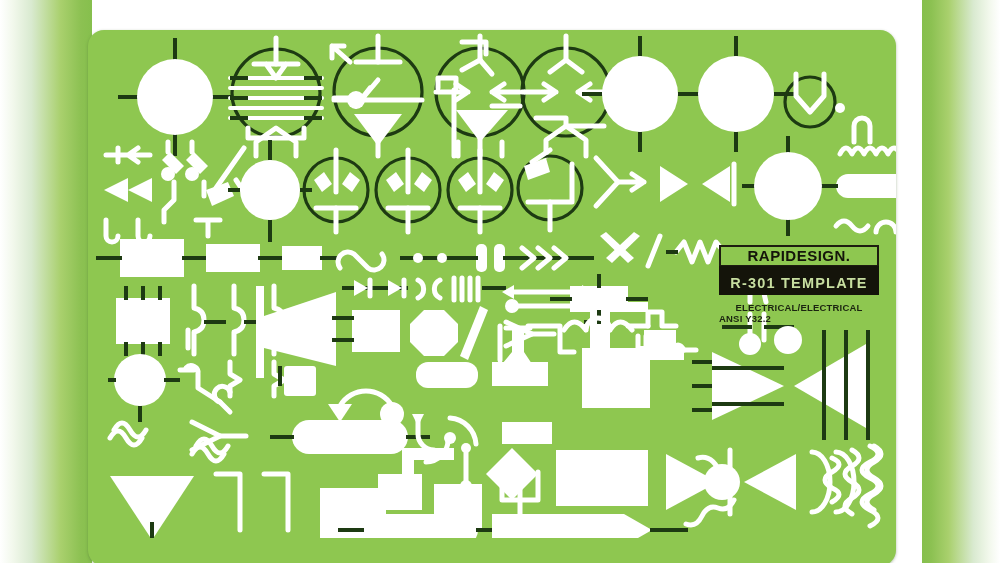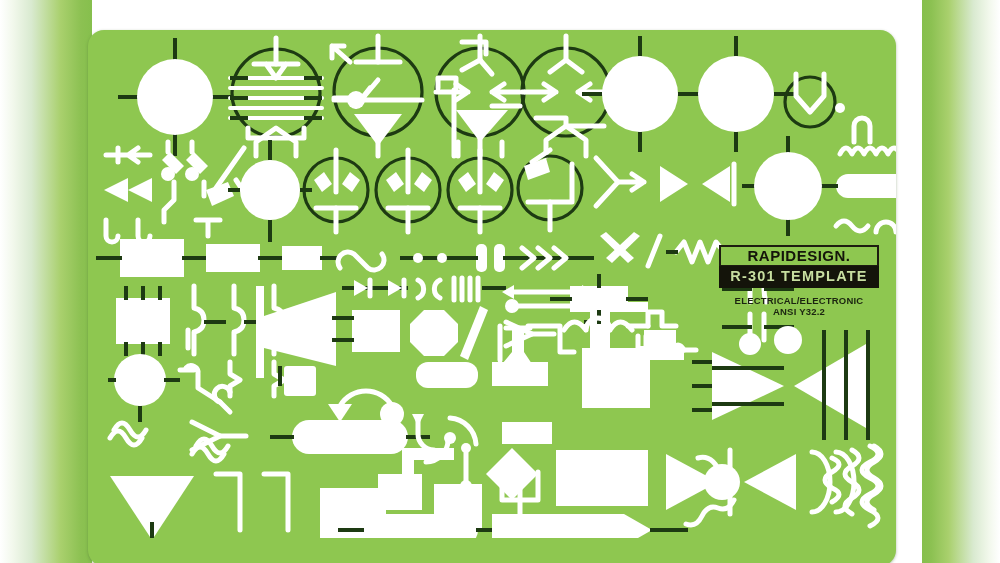--- a/index.html
+++ b/index.html
@@ -26,25 +26,25 @@
   
   .lbl-wrap{position:absolute;left:631px;top:215px;width:160px;}
   .lbl-brand{
     border:2.5px solid #1d1d10;background:#8ec750;
     text-align:center;font-weight:bold;letter-spacing:.5px;
     font-size:15px;color:#14140a;padding:1px 0 2px;line-height:1;
     font-family:"Liberation Sans", sans-serif;}
   .lbl-model{
     background:#14140a;color:#c7dea0;text-align:center;
     font-weight:bold;font-size:14.5px;letter-spacing:1.2px;
-    padding:3px 0 4px;line-height:1;margin-top:-1px;
+    padding:10px 0 4px;line-height:1;margin-top:-1px;
     font-family:"Liberation Sans", sans-serif;}
   .lbl-sub{text-align:center;color:#1b2410;font-weight:bold;
     font-size:9.5px;letter-spacing:.2px;margin-top:7px;line-height:1.25;}
-  .lbl-sub2{text-align:center;color:#1b2410;font-weight:bold;
+  .lbl-sub2{color:#1b2410;font-weight:bold;
     font-size:9.5px;letter-spacing:.2px;line-height:1.25;}
 
   .made{position:absolute;left:0;right:0;top:466px;text-align:center;
     color:#23301a;font-weight:bold;font-size:9px;letter-spacing:1.1px;}
 </style>
 </head>
 <body>
 
 <div id="stage">
 
@@ -583,18 +583,18 @@
         <path class="cutline" d="M100 300 L100 318"></path>
         <path class="cutline" d="M92 340 L106 340"></path>
       </g>
     </svg>
 
     <div class="lbl-wrap">
       <div class="lbl-brand">
         <span>RAPIDESIGN</span><span>.</span>
       </div>
       <div class="lbl-model">R-301  TEMPLATE</div>
-      <div class="lbl-sub">ELECTRICAL/ELECTRONIC</div>
+      <div class="lbl-sub">ELECTRICAL/ELECTRICAL</div>
       <div class="lbl-sub2">ANSI Y32.2</div>
     </div>
 
   </div>
 </div>
 
 </body></html>

